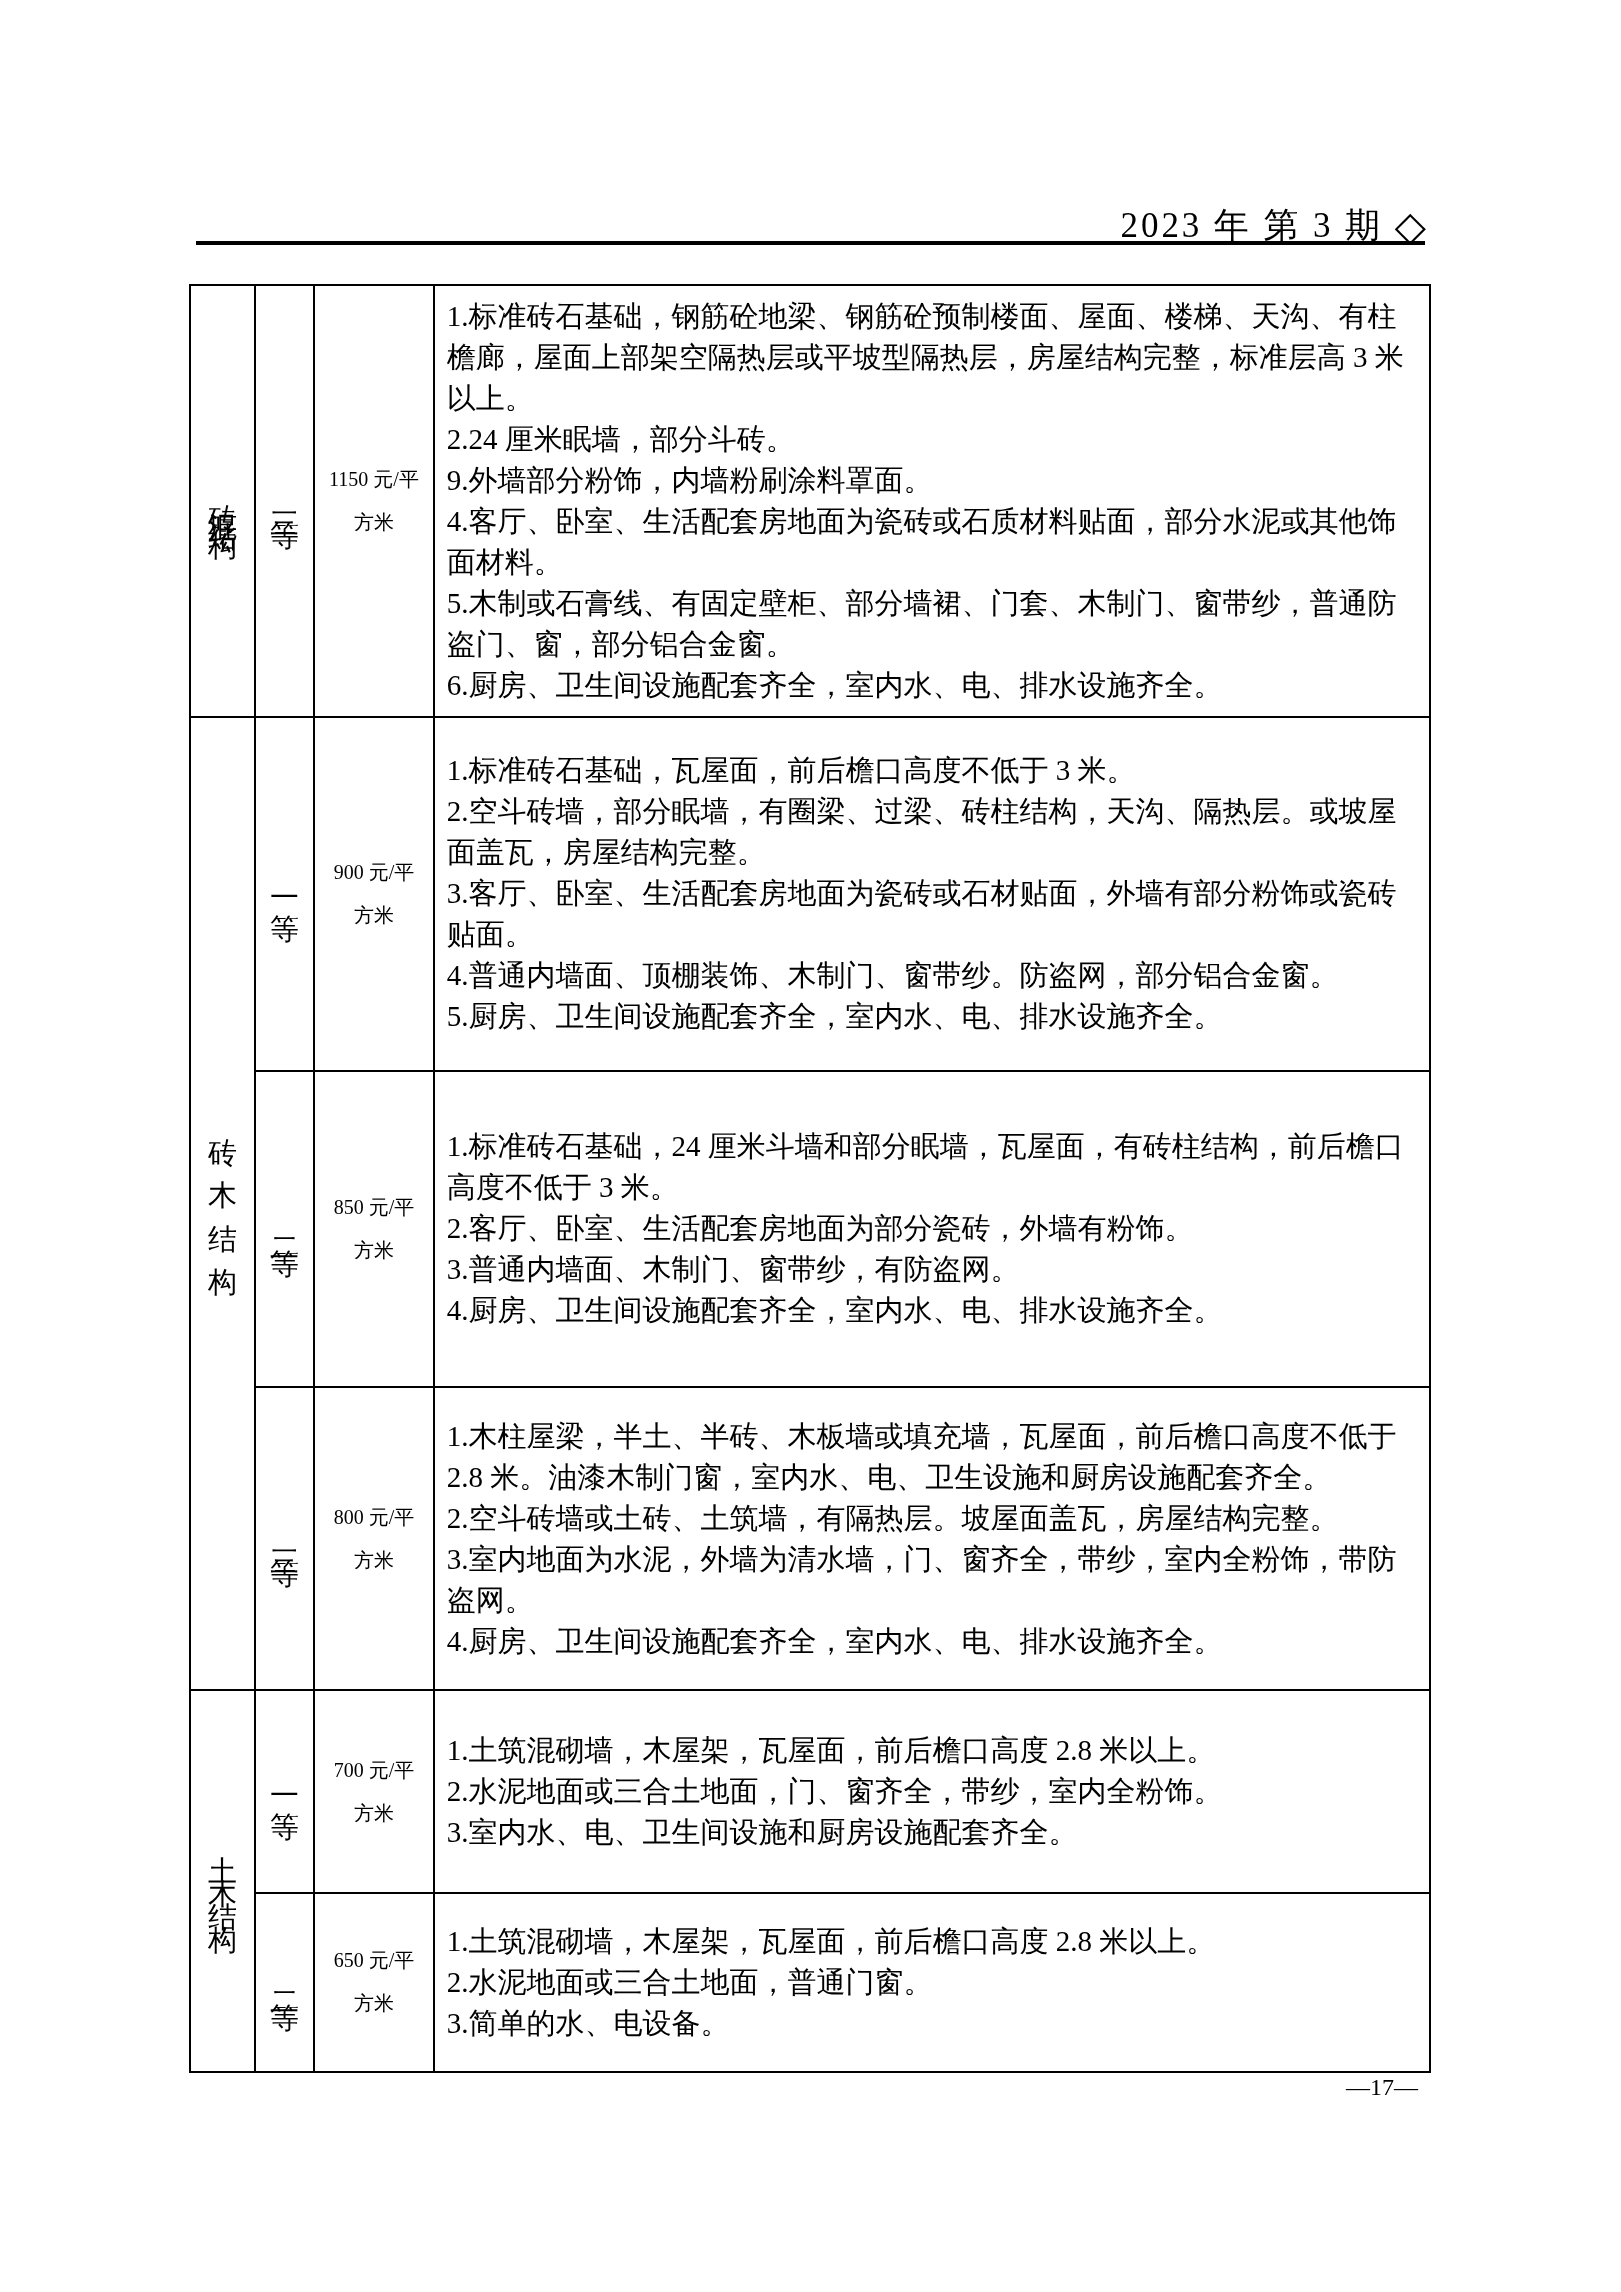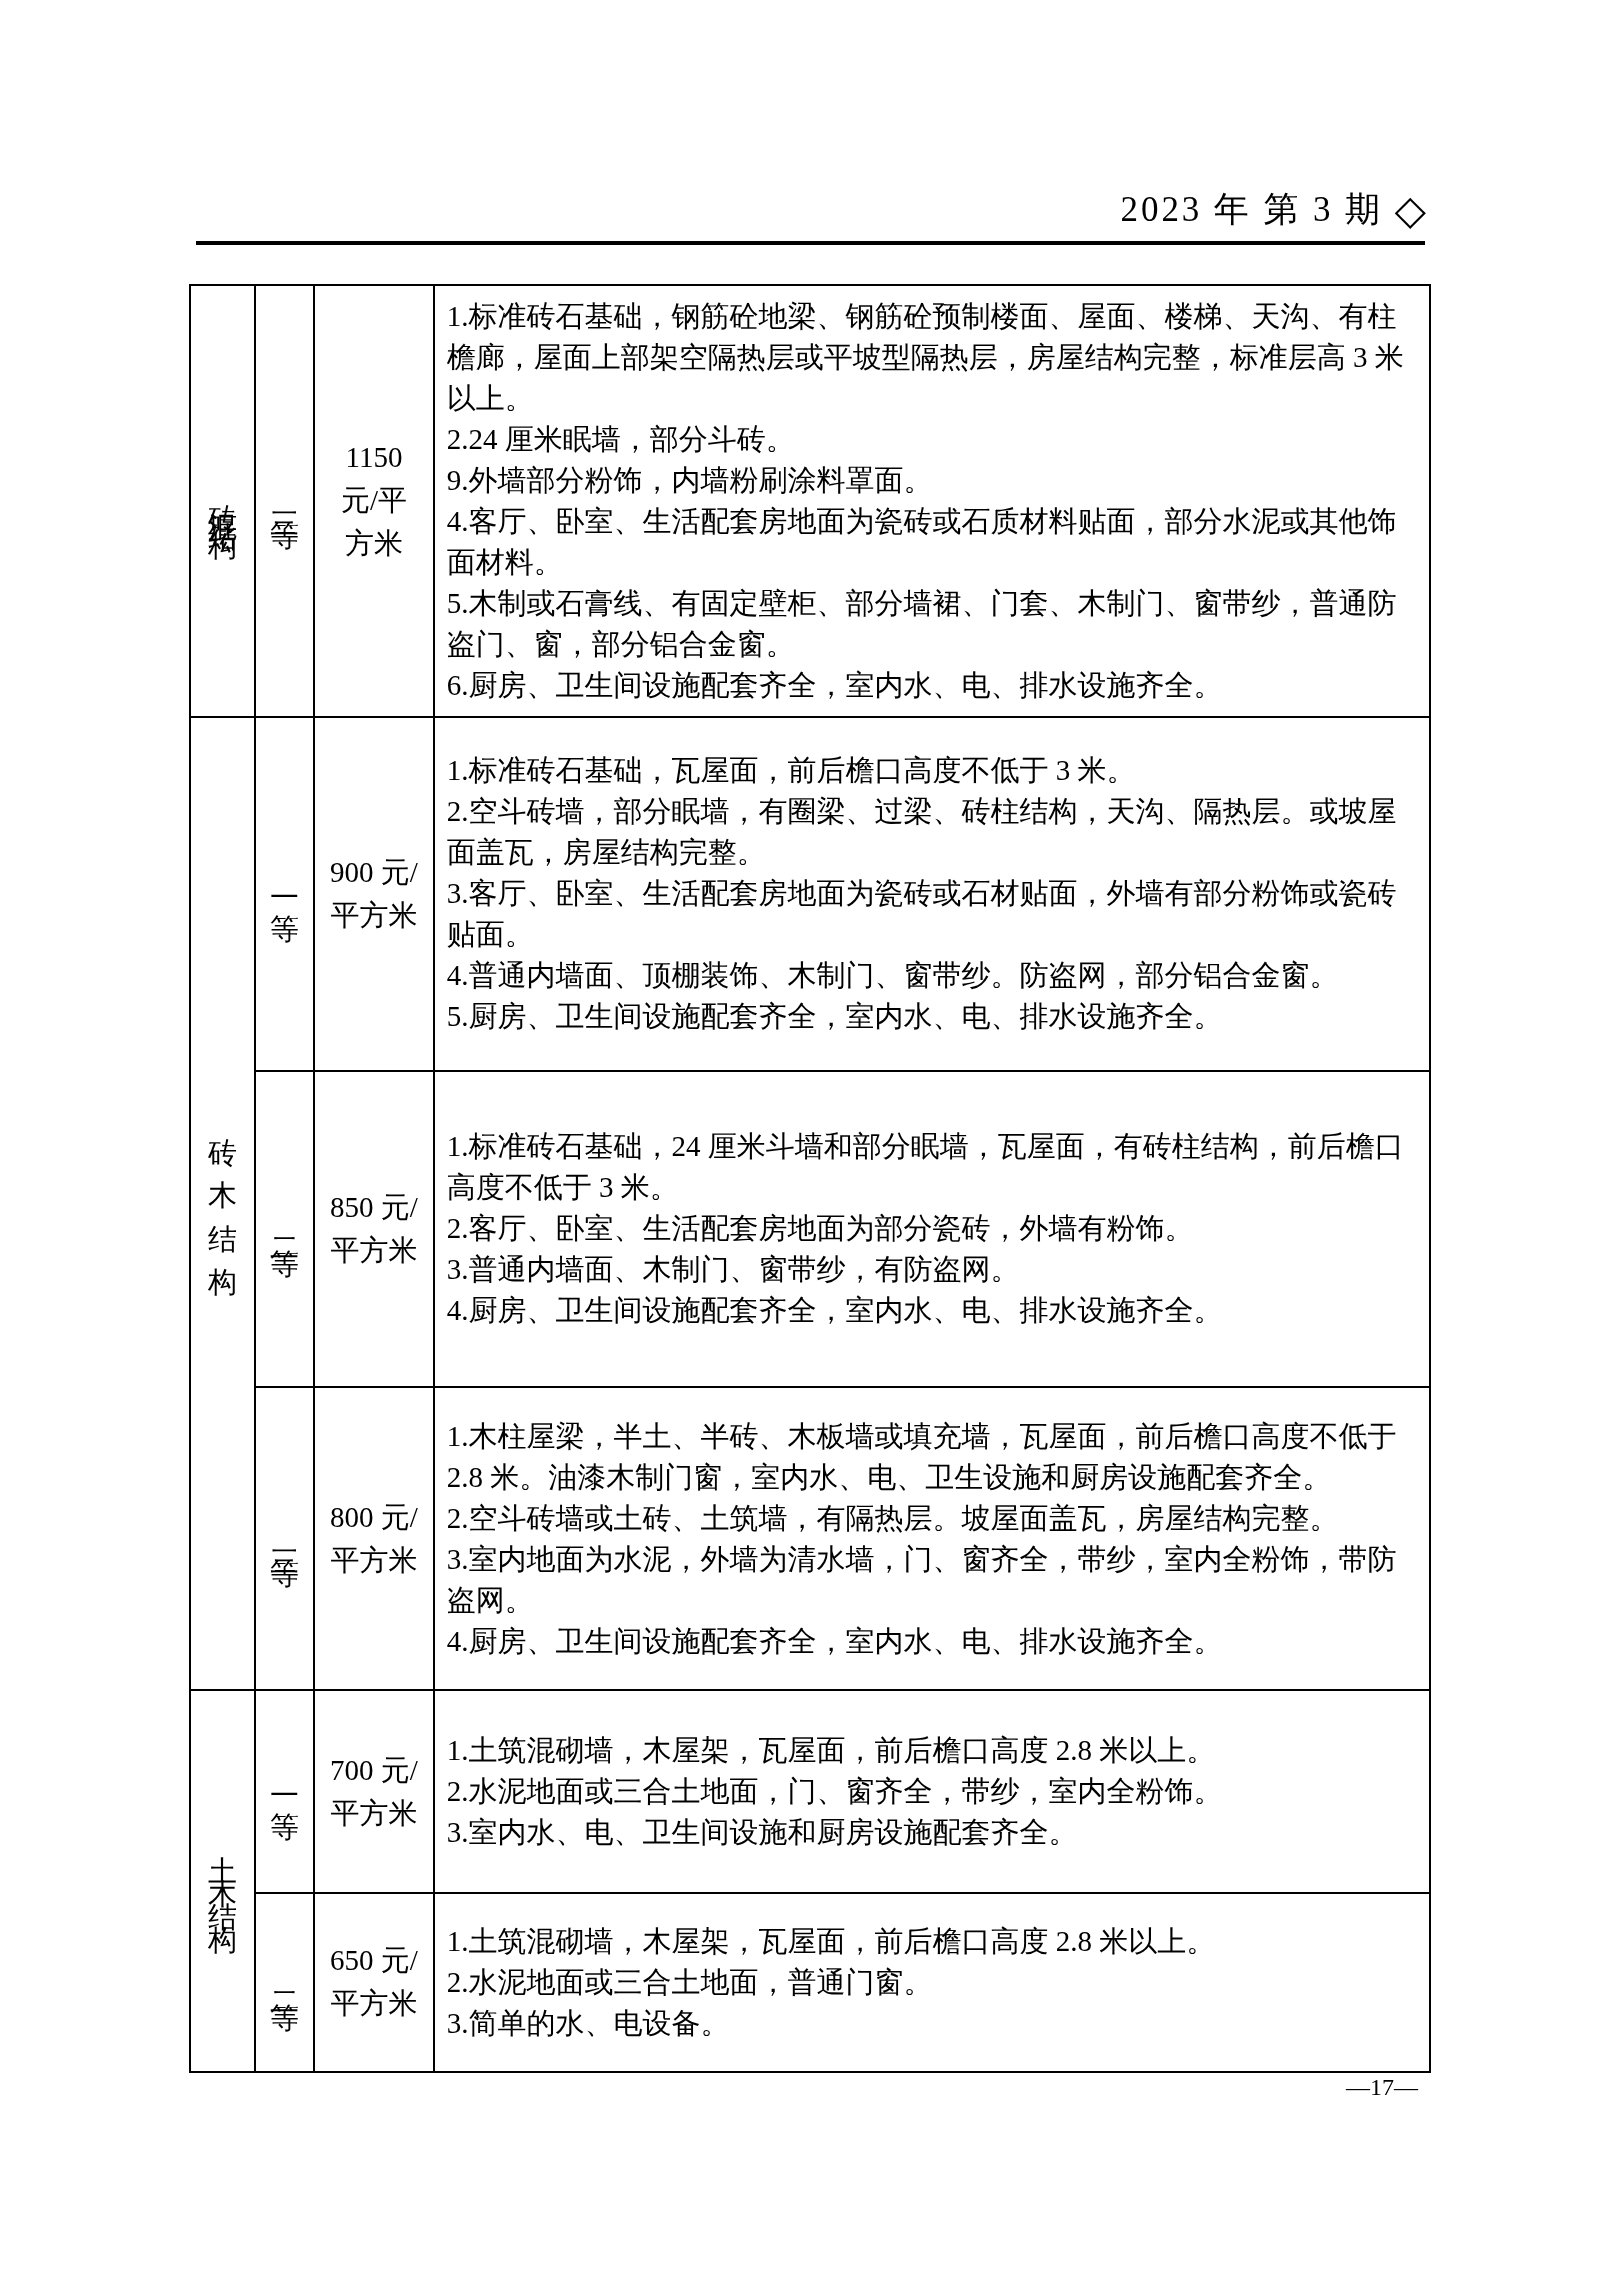--- a/index.html
+++ b/index.html
@@ -5,21 +5,21 @@
   html, body { margin: 0; padding: 0; }
   body {
     width: 1621px; height: 2293px;
     background: #ffffff;
     color: #000000;
     font-family: "Liberation Serif", "DejaVu Serif", serif;
     position: relative;
   }
   .header {
     position: absolute;
-    top: 186px;
+    top: 202px;
     right: 192px;
     font-size: 35px;
     letter-spacing: 2.9px;
     white-space: nowrap;
   }
   .header .diamond { font-size: 41px; vertical-align: -2.9px; }
   .header-rule {
     position: absolute;
     left: 196px; top: 241px;
     width: 1229px; height: 3.9px;
@@ -55,21 +55,21 @@
     font-size: 29px;
     line-height: 1;
   }
   .sp-s  { letter-spacing: 0.33em; }
   .sp-m  { letter-spacing: 0.8em;  }
   .sp-xl { letter-spacing: 1.5em;  }
   .cell-price { text-align: center; }
   .price {
     margin: 0 auto;
     width: 94px;
-    font-size: 29px;
+    font-size: 20px;
     line-height: 43px;
     word-break: break-all;
     text-align: center;
   }
   .cell-desc { padding: 9.8px 13.7px 9.8px 11.8px !important; border-radius: 23px; }
   .desc-item {
     font-size: 29px;
     line-height: 41px;
     text-align: left;
   }

